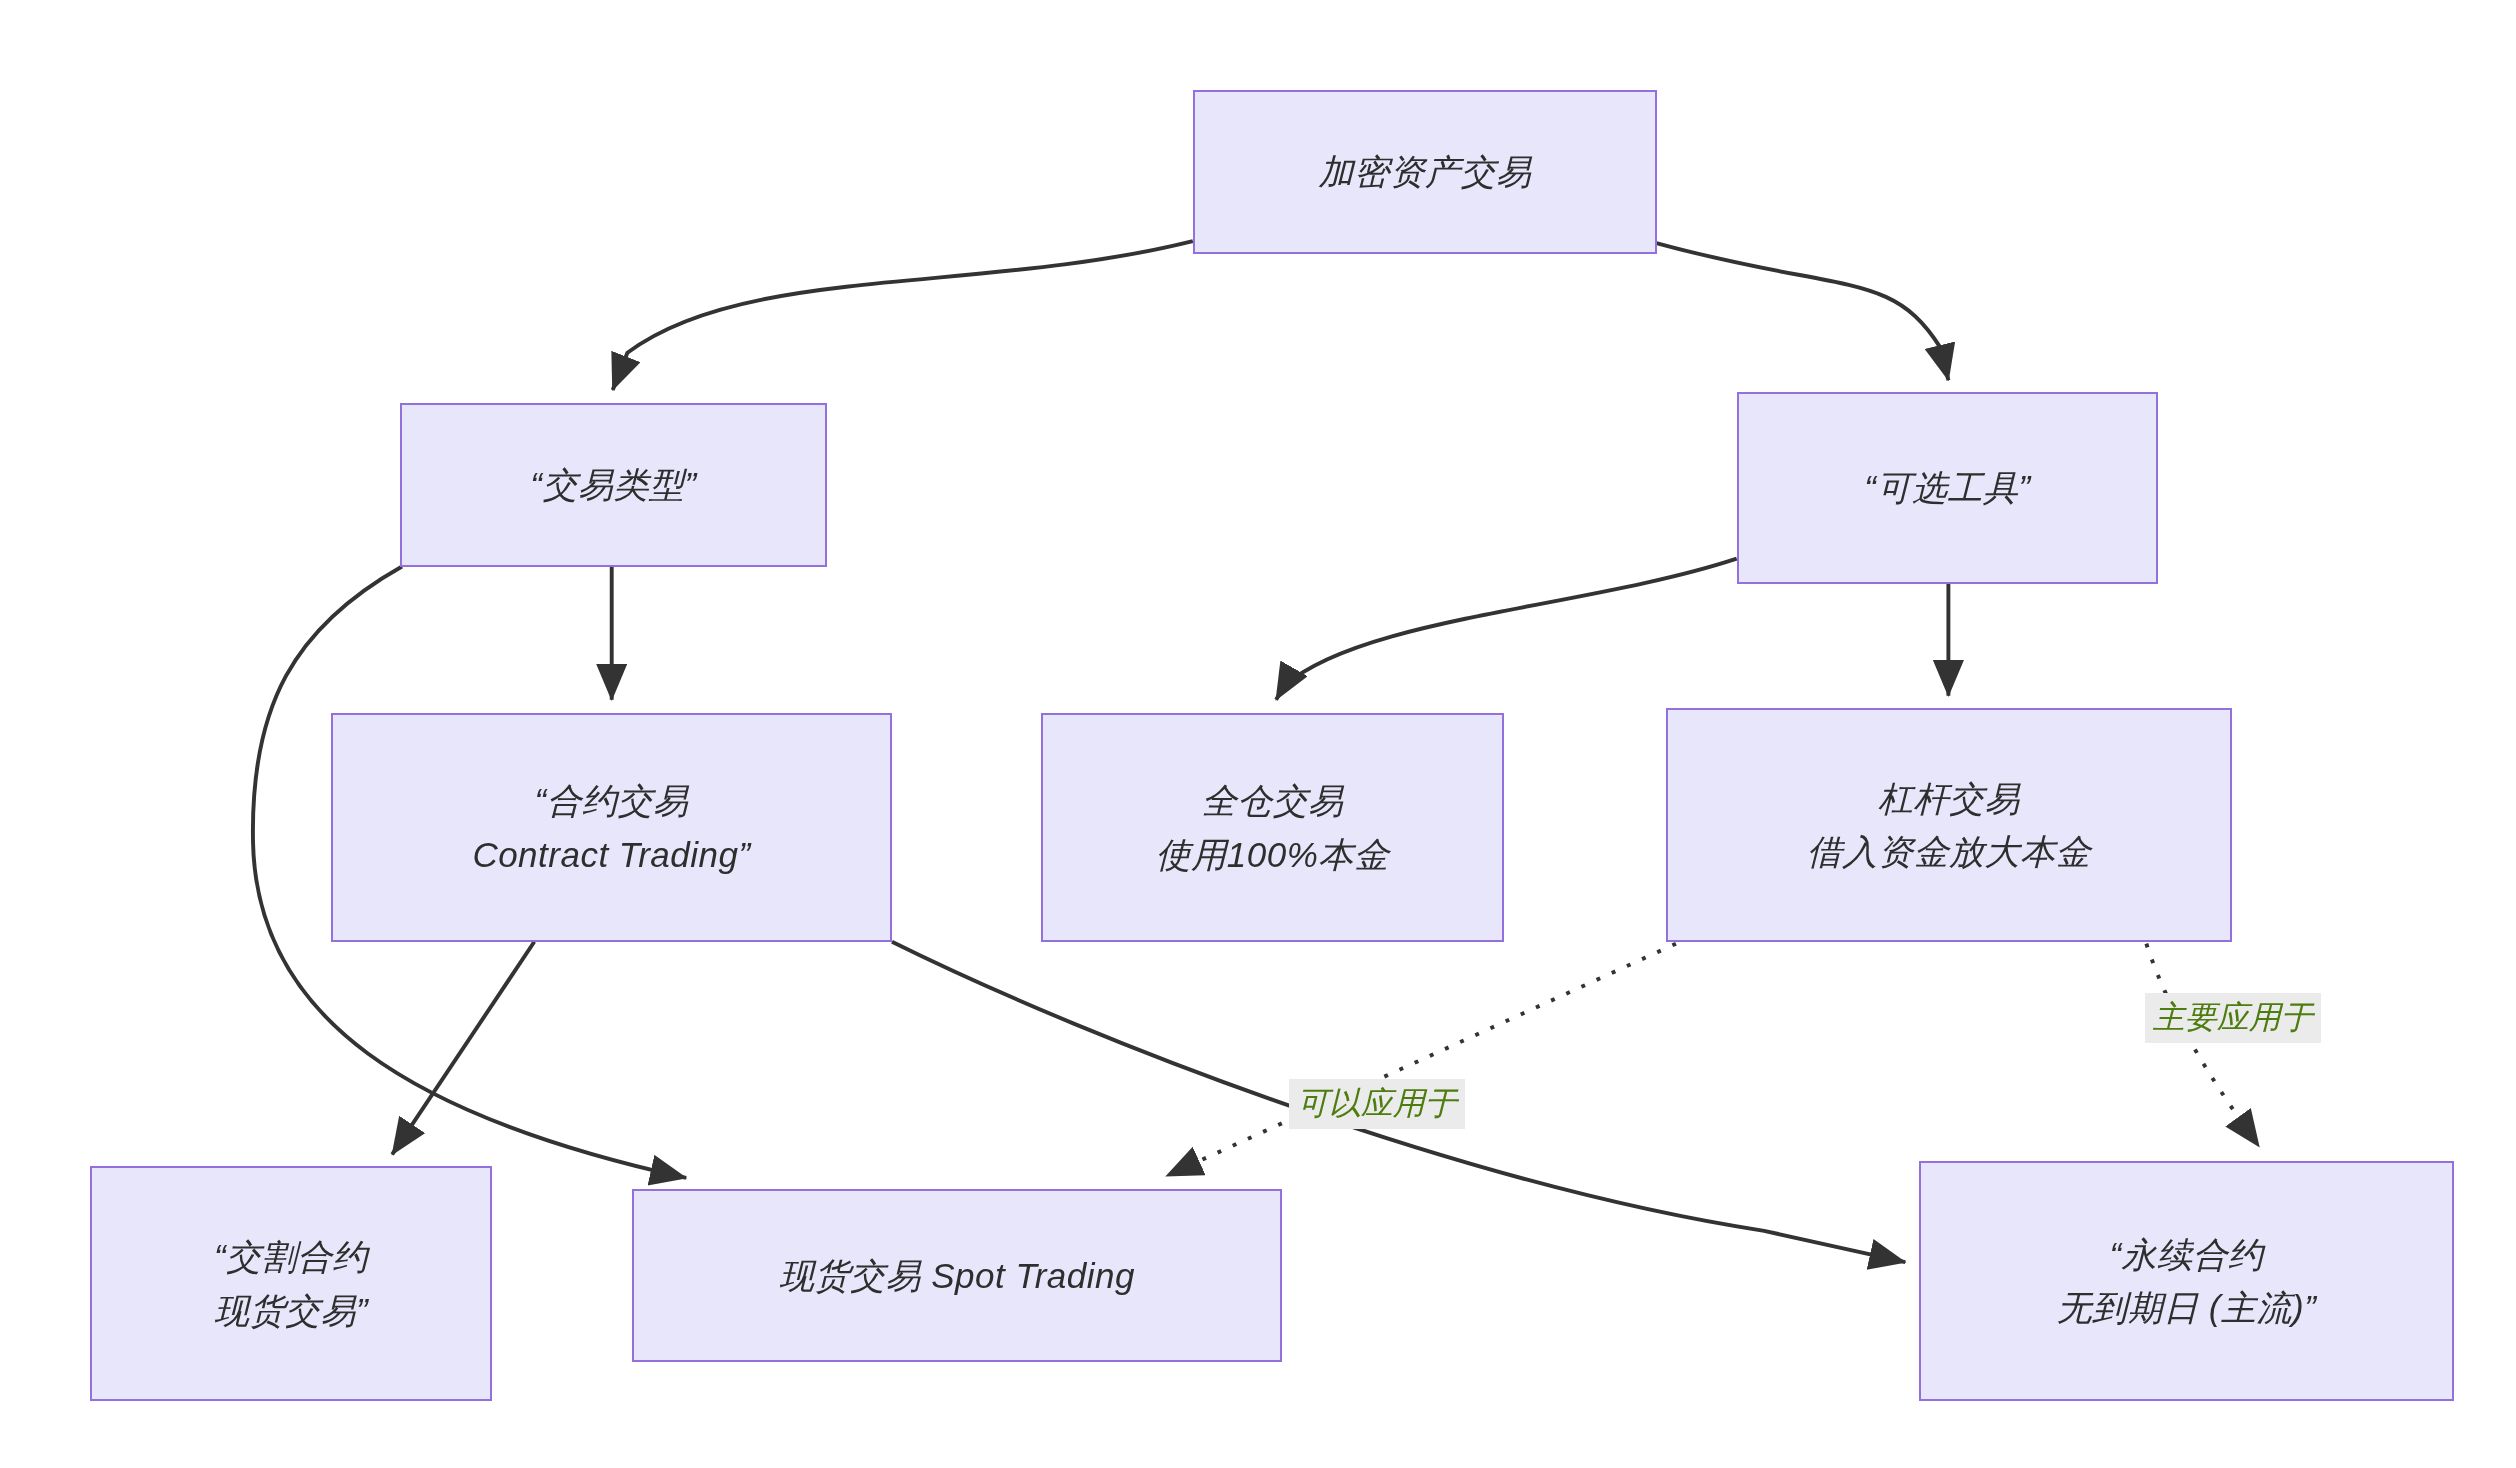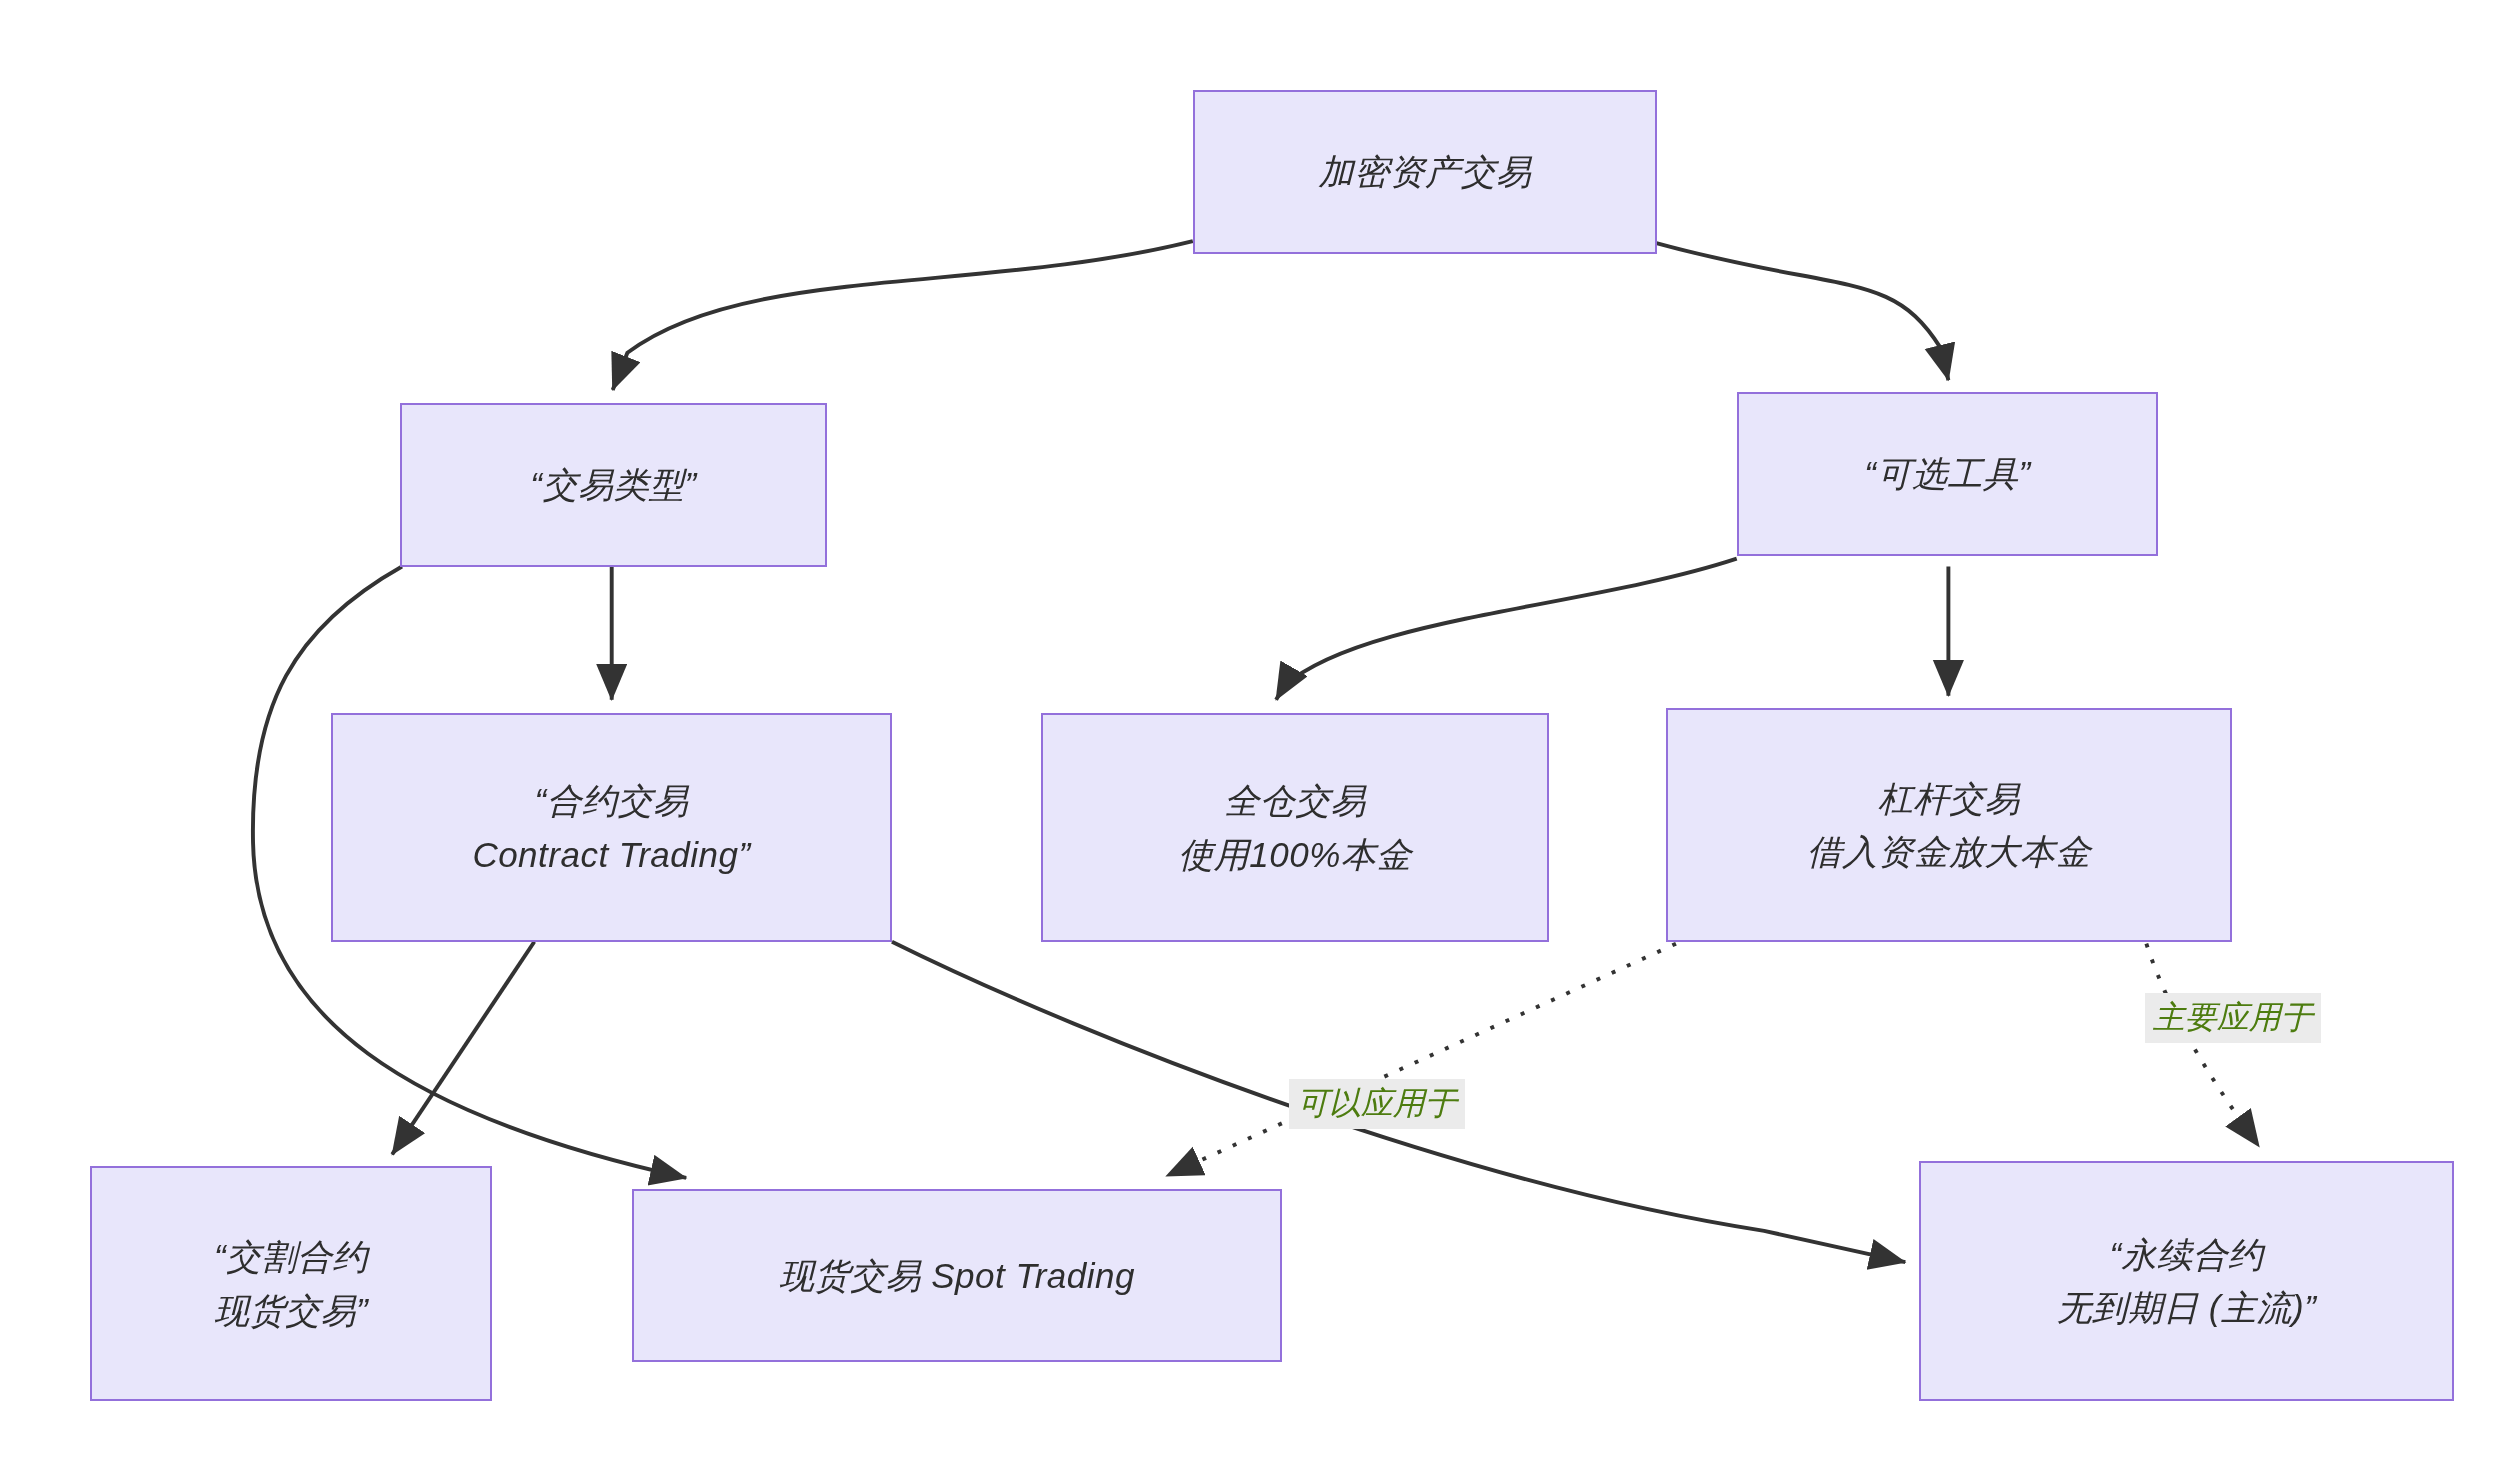--- a/index.html
+++ b/index.html
@@ -96,30 +96,30 @@
   </svg>
 
   <div class="node" style="left:1193px; top:90px; width:464px; height:164px;">
     <span class="line">加密资产交易</span>
   </div>
 
   <div class="node" style="left:400px; top:403px; width:427px; height:164px;">
     <span class="line">“交易类型”</span>
   </div>
 
-  <div class="node" style="left:1737px; top:392px; width:421px; height:164px;">
+  <div class="node" style="left:1737px; top:392px; width:421px; height:192px;">
     <span class="line">“可选工具”</span>
   </div>
 
   <div class="node" style="left:331px; top:713px; width:561px; height:229px;">
     <span class="line">“合约交易</span>
     <span class="line">Contract Trading”</span>
   </div>
 
-  <div class="node" style="left:1041px; top:713px; width:508px; height:229px;text-align:right;">
+  <div class="node" style="left:1041px; top:713px; width:463px; height:229px;text-align:right;">
     <span class="line">全仓交易</span>
     <span class="line">使用100%本金</span>
   </div>
 
   <div class="node" style="left:1666px; top:708px; width:566px; height:234px;">
     <span class="line">杠杆交易</span>
     <span class="line">借入资金放大本金</span>
   </div>
 
   <div class="node" style="left:90px; top:1166px; width:402px; height:235px;">

